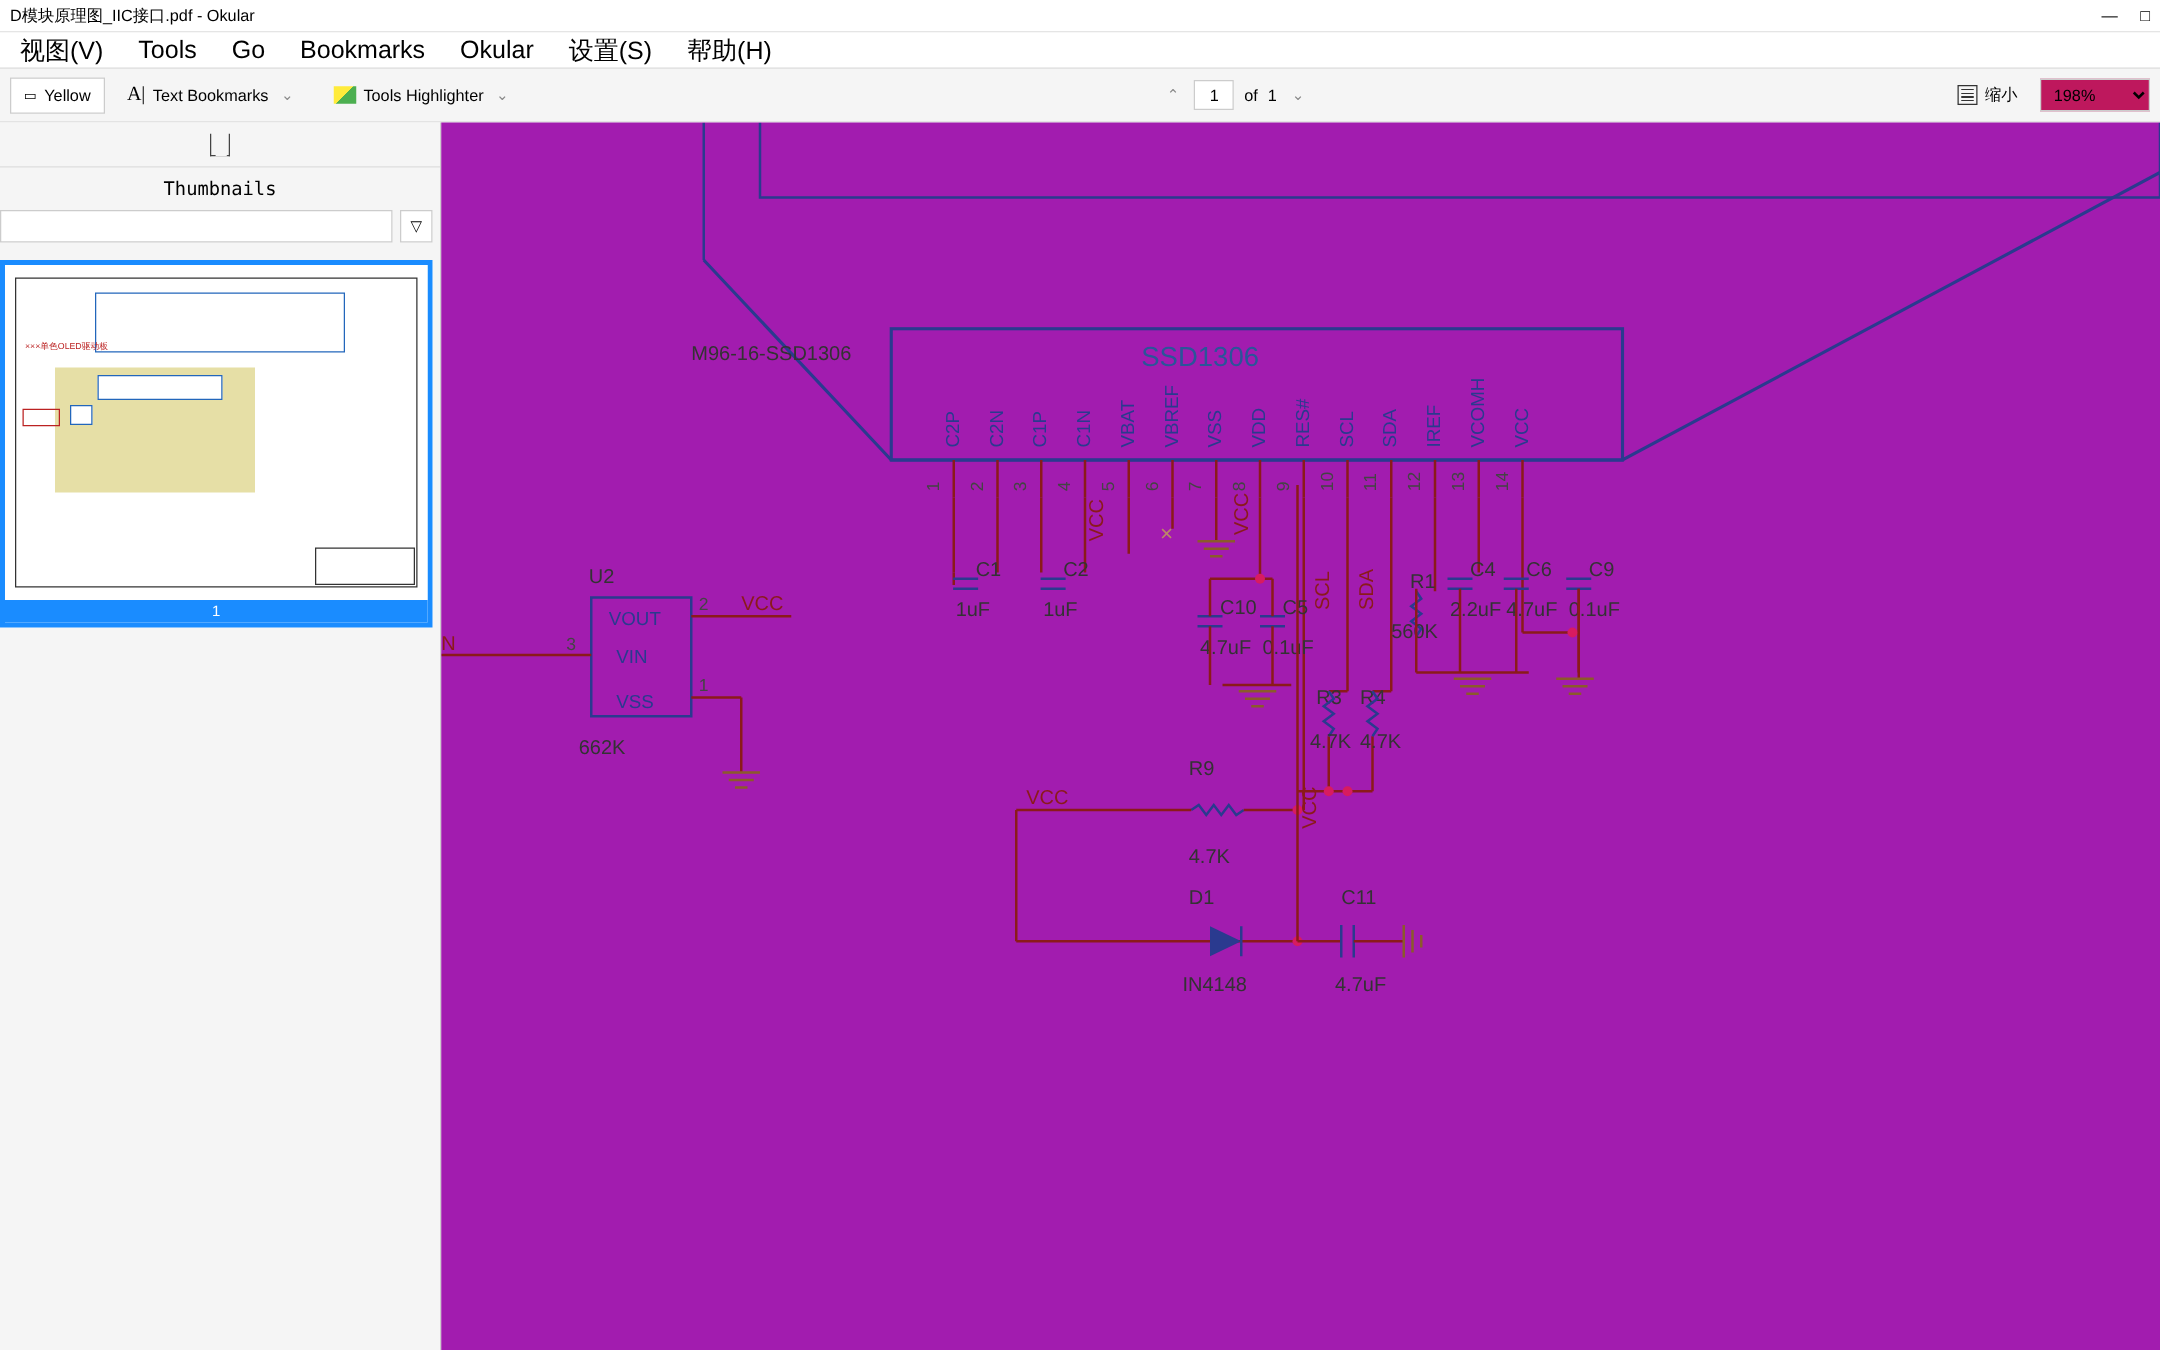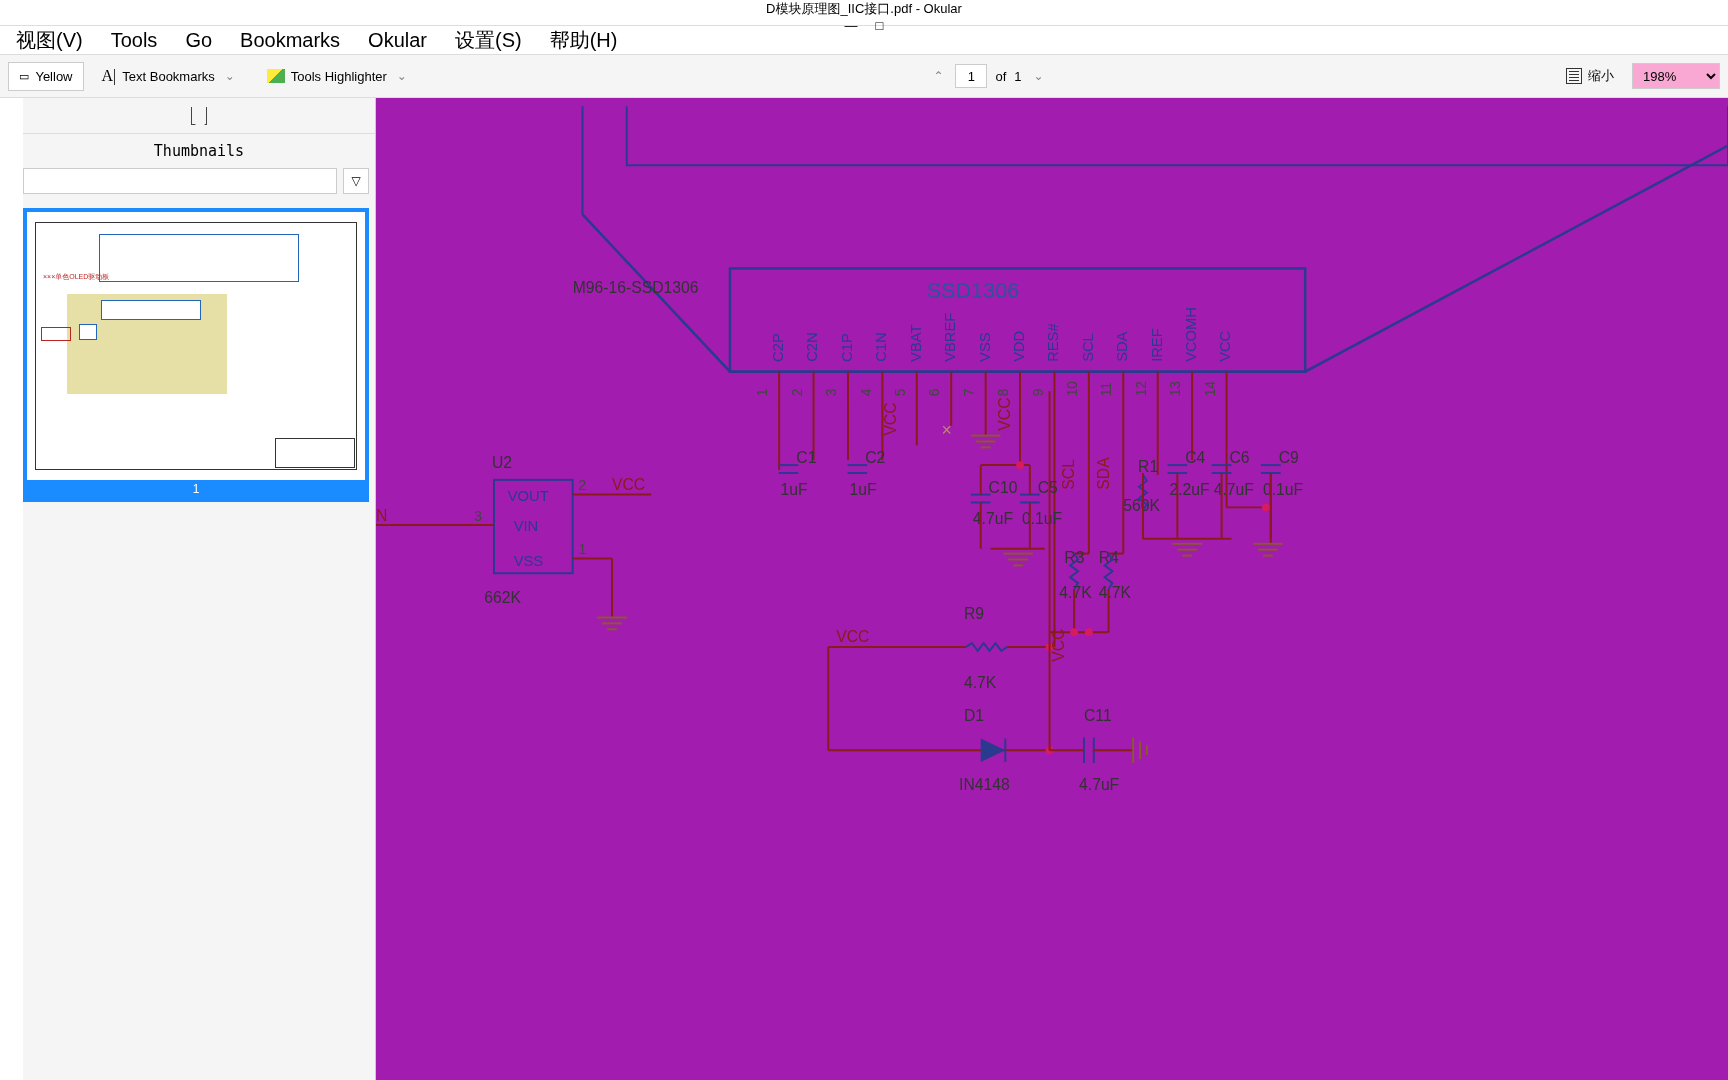--- a/index.html
+++ b/index.html
@@ -1,35 +1,35 @@
 <!DOCTYPE html>
 <html><head>
 <meta charset="utf-8">
 <style>
 * { margin: 0; padding: 0; box-sizing: border-box; font-family: sans-serif; }
 body { background: #fff; width: 1728px; height: 1080px; overflow: hidden; position: relative; }
 
-.titlebar { height: 26px; background: #fff; border-bottom: 1px solid #ddd; display: flex; align-items: center; padding: 0 8px; font-size: 13px; flex-direction: column; }
+.titlebar { height: 26px; background: #fff; border-bottom: 1px solid #ddd; display: flex; align-items: center; padding: 0 8px; font-size: 13px; }
 .titlebar-title { flex: 1; }
 .titlebar-btns { display: flex; gap: 18px; font-size: 13px; }
 .titlebar-btns span { cursor: pointer; }
 
 .menubar { height: 28px; background: #fff; display: flex; align-items: center; padding: 0 4px; gap: 4px; font-size: 20px; }
 .menubar-item { padding: 4px 12px; cursor: pointer; }
 
 .toolbar { height: 44px; background: #f5f5f5; border-top: 1px solid #ddd; border-bottom: 1px solid #ddd; display: flex; align-items: center; padding: 0 8px; gap: 8px; }
 .tbtn { display: flex; align-items: center; gap: 6px; padding: 6px 10px; border: 1px solid #ccc; background: #fff; font-size: 13px; cursor: pointer; }
 .tbtn-flat { border: none; background: transparent; }
 .spacer { flex: 1; }
 .page-ctrl { display: flex; align-items: center; gap: 8px; font-size: 13px; }
 .page-input { width: 32px; height: 24px; border: 1px solid #ccc; text-align: center; font-size: 13px; }
-.zoom-select { width: 88px; height: 26px; border: 1px solid #ccc; background: #f9a8d4; font-size: 13px; padding: 0 6px; }
+.zoom-select { width: 88px; height: 26px; border: 1px solid #ccc; background: #be185d; font-size: 13px; padding: 0 6px; }
 .chev { font-size: 12px; color: #888; width: 18px; text-align: center; }
 
-.main { display: flex; height: calc(100% - 98px); margin-left: 23px; }
+.main { display: flex; height: calc(100% - 98px); }
 .sidebar { width: 353px; background: #f5f5f5; border-right: 1px solid #ccc; display: flex; flex-direction: column; }
 .sidebar-top { height: 36px; display: flex; align-items: center; justify-content: center; border-bottom: 1px solid #ddd; }
 .bookmark-icon { width: 16px; height: 18px; border: 1.5px solid #444; border-top: none; position: relative; }
 .bookmark-icon:after { content: ""; position: absolute; bottom: -1px; left: 3px; width: 0; height: 0; border-left: 5px solid transparent; border-right: 5px solid transparent; border-bottom: 6px solid #f5f5f5; }
 
 .sidebar-title { text-align: center; font-size: 15px; padding: 8px 0; font-family: monospace; }
 .search-row { display: flex; padding: 0 6px 8px 0; gap: 6px; }
 .search-input { flex: 1; height: 26px; border: 1px solid #ccc; background: #fff; }
 .filter-btn { width: 26px; height: 26px; border: 1px solid #ccc; background: #fff; display: flex; align-items: center; justify-content: center; font-size: 12px; }
 

